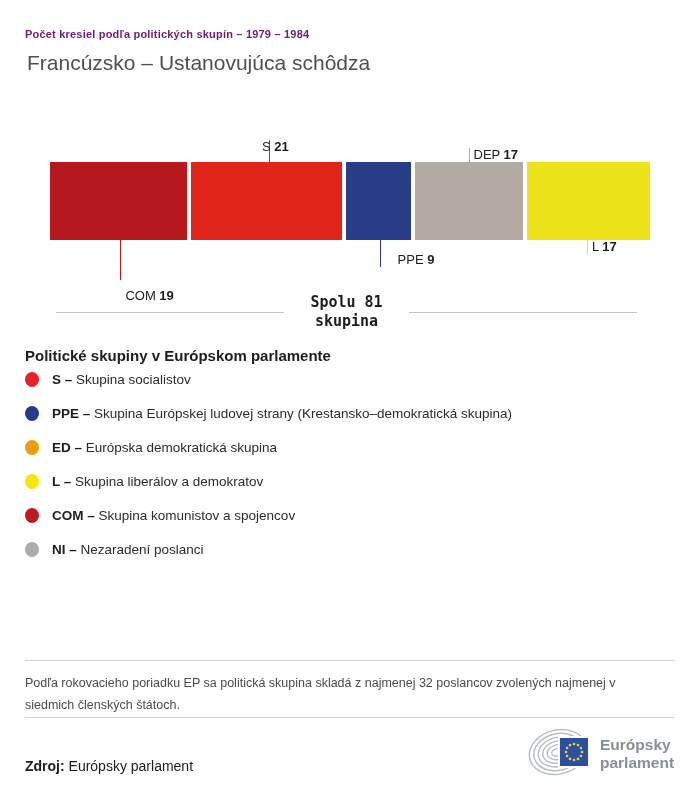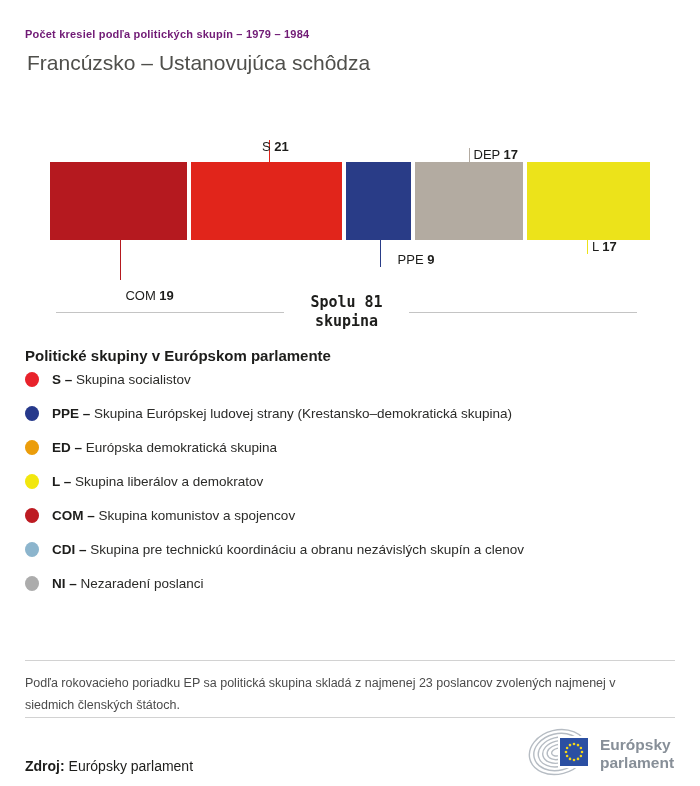--- a/index.html
+++ b/index.html
@@ -98,31 +98,27 @@
       </li>
       <li>
         <span class="dot" style="background: rgb(242, 231, 14);"></span>
         <span class="txt"><b>L – </b>Skupina liberálov a demokratov</span>
       </li>
       <li>
         <span class="dot" style="background: rgb(189, 27, 34);"></span>
         <span class="txt"><b>COM – </b>Skupina komunistov a spojencov</span>
       </li>
       <li>
-        <span class="dot" style="background: rgb(140, 181, 205);"></span>
-        <span class="txt"><b>CDI – </b>Skupina pre technickú koordináciu a obranu nezávislých skupín a clenov</span>
-      </li>
-      <li>
         <span class="dot" style="background: rgb(172, 172, 172);"></span>
         <span class="txt"><b>NI – </b>Nezaradení poslanci</span>
       </li>
     </ul>
 
   <div class="divider" style="top:660px"></div>
-  <div class="footnote">Podľa rokovacieho poriadku EP sa politická skupina skladá z najmenej 23 poslancov zvolených najmenej v siedmich členských štátoch.</div>
+  <div class="footnote">Podľa rokovacieho poriadku EP sa politická skupina skladá z najmenej 32 poslancov zvolených najmenej v siedmich členských štátoch.</div>
   <div class="divider" style="top:717px"></div>
 
   <div class="source"><b>Zdroj:</b> <span>Európsky parlament</span></div>
 
   <div class="logo">
     <svg width="168" height="62" viewBox="0 0 168 62">
       <g fill="none" stroke="#b6bcc3" stroke-width="1.4" transform="rotate(-14 30 32)">
         <ellipse cx="30" cy="32" rx="29" ry="22"></ellipse>
         <ellipse cx="30" cy="32" rx="24.5" ry="18.3"></ellipse>
         <ellipse cx="30" cy="32" rx="20" ry="14.6"></ellipse>

